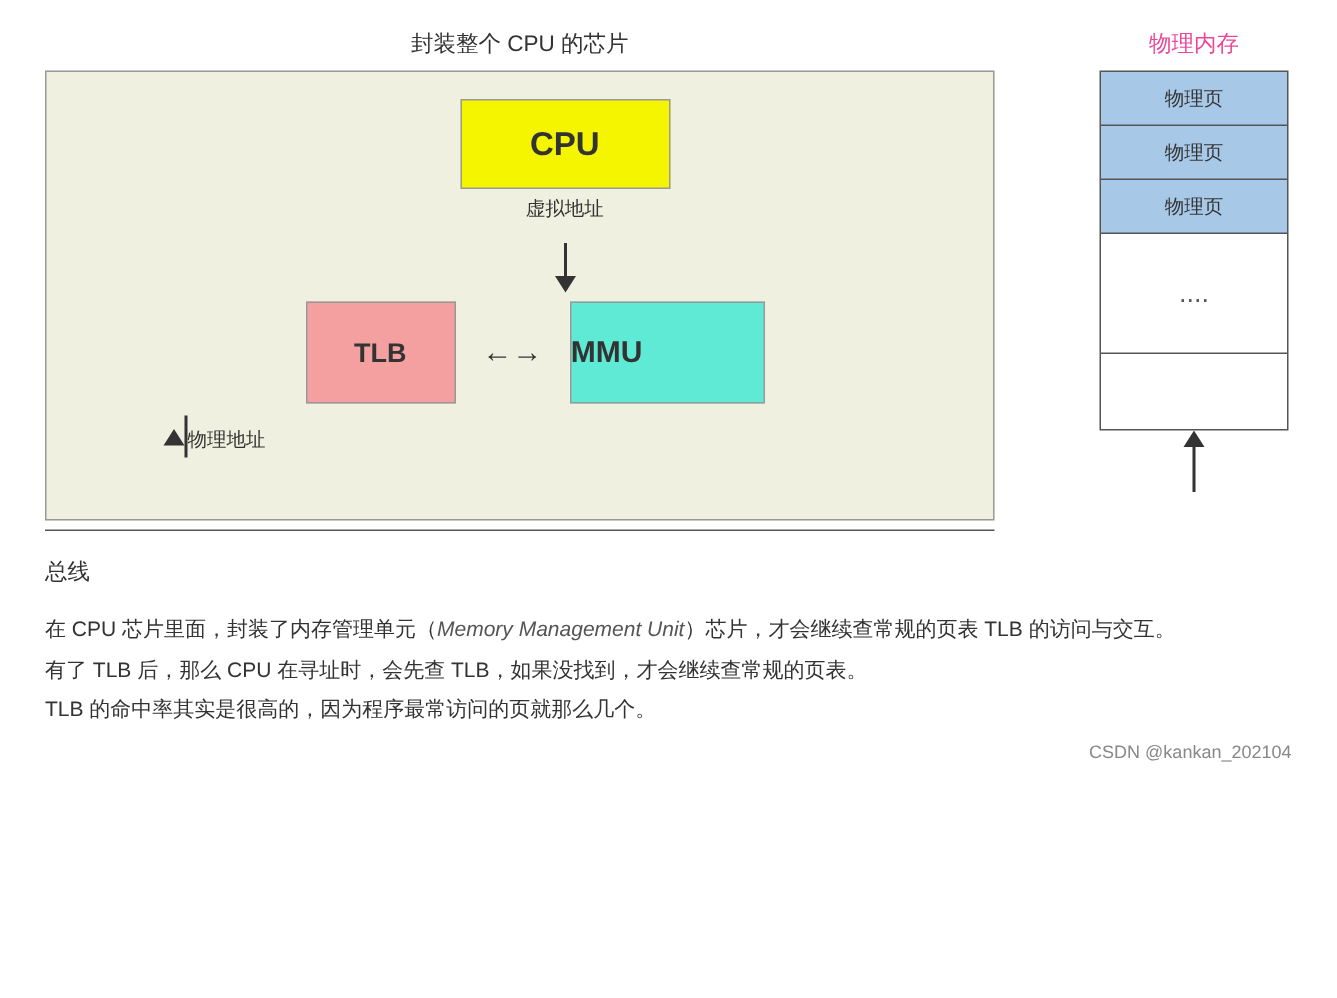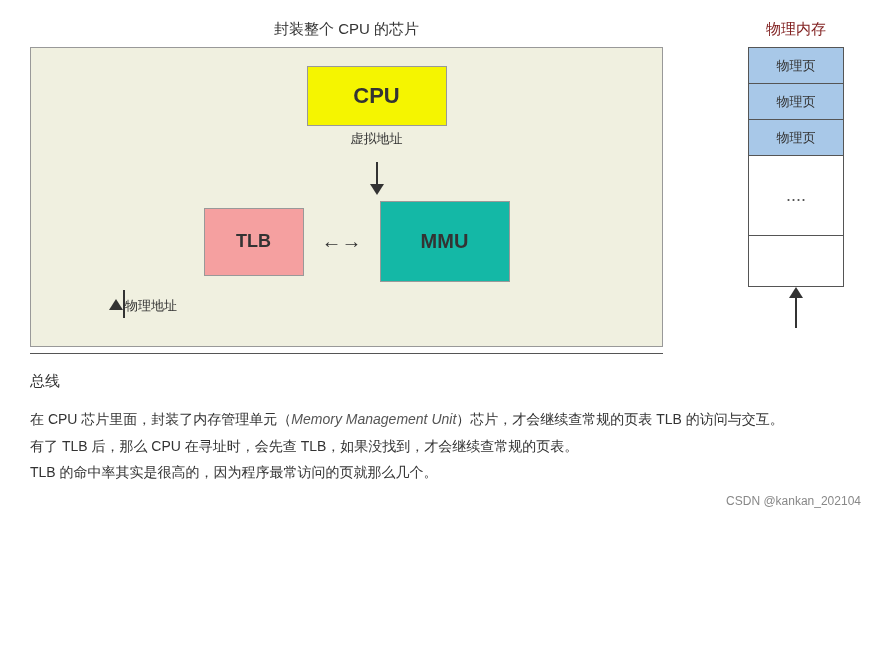--- a/index.html
+++ b/index.html
@@ -39,40 +39,40 @@
 
         <div style="display:flex; align-items:center; justify-content:center; gap:18px; margin-top:6px; padding-left:20px;">
           <div style="background:#f5a0a0; border:1.5px solid #999; width:100px; height:68px; display:flex; align-items:center; justify-content:center; font-size:18px; font-weight:bold;">
             <span>TLB</span>
           </div>
 
           <div style="font-size:20px; color:#333; display:flex; align-items:center;">
             ←→
           </div>
 
-          <div style="background:#14b8a6; border:1.5px solid #999; width:130px; height:81px; display:flex; align-items:center; justify-content:center; font-size:20px; font-weight:bold;">
+          <div style="background:#5eead4; border:1.5px solid #999; width:130px; height:68px; display:flex; align-items:center; font-size:20px; font-weight:bold;">
             <span>MMU</span>
           </div>
         </div>
 
         <div style="display:flex; align-items:center; padding-left:60px; margin-top:8px;">
           <div style="width:0; height:0; border-left:7px solid transparent; border-right:7px solid transparent; border-bottom:11px solid #333;"></div>
           <div style="width:2px; height:28px; background:#333;"></div>
           <span style="font-size:13px; color:#333; margin-top:4px;">物理地址</span>
         </div>
 
       </div>
 
       <div style="border-top:1.5px solid #555; padding-top:18px; font-size:15px; margin-top:6px; color:#333;">总线</div>
     </div>
 
     <div style="display:flex; flex-direction:column; align-items:center; margin-top:0; min-width:130px;">
-      <div style="font-size:15px; margin-bottom:8px; color:#7f1d1d;font-family:Liberation Serif, serif;">物理内存</div>
+      <div style="font-size:15px; margin-bottom:8px; color:#ec4899;font-family:Liberation Serif, serif;">物理内存</div>
 
-      <div style="border:1.5px solid #555; width:96px;">
+      <div style="border:1.5px solid #555; width:126px;">
         <div style="background:#a8c8e8; border-bottom:1px solid #555; height:36px; display:flex; align-items:center; justify-content:center; font-size:13px;">
           <span>物理页</span>
         </div>
         <div style="background:#a8c8e8; border-bottom:1px solid #555; height:36px; display:flex; align-items:center; justify-content:center; font-size:13px;">
           <span>物理页</span>
         </div>
         <div style="background:#a8c8e8; border-bottom:1px solid #555; height:36px; display:flex; align-items:center; justify-content:center; font-size:13px;">
           <span>物理页</span>
         </div>
         <div style="height:80px; display:flex; align-items:center; justify-content:center; font-size:18px; color:#555; background:#fff; border-bottom:1px solid #555;">

